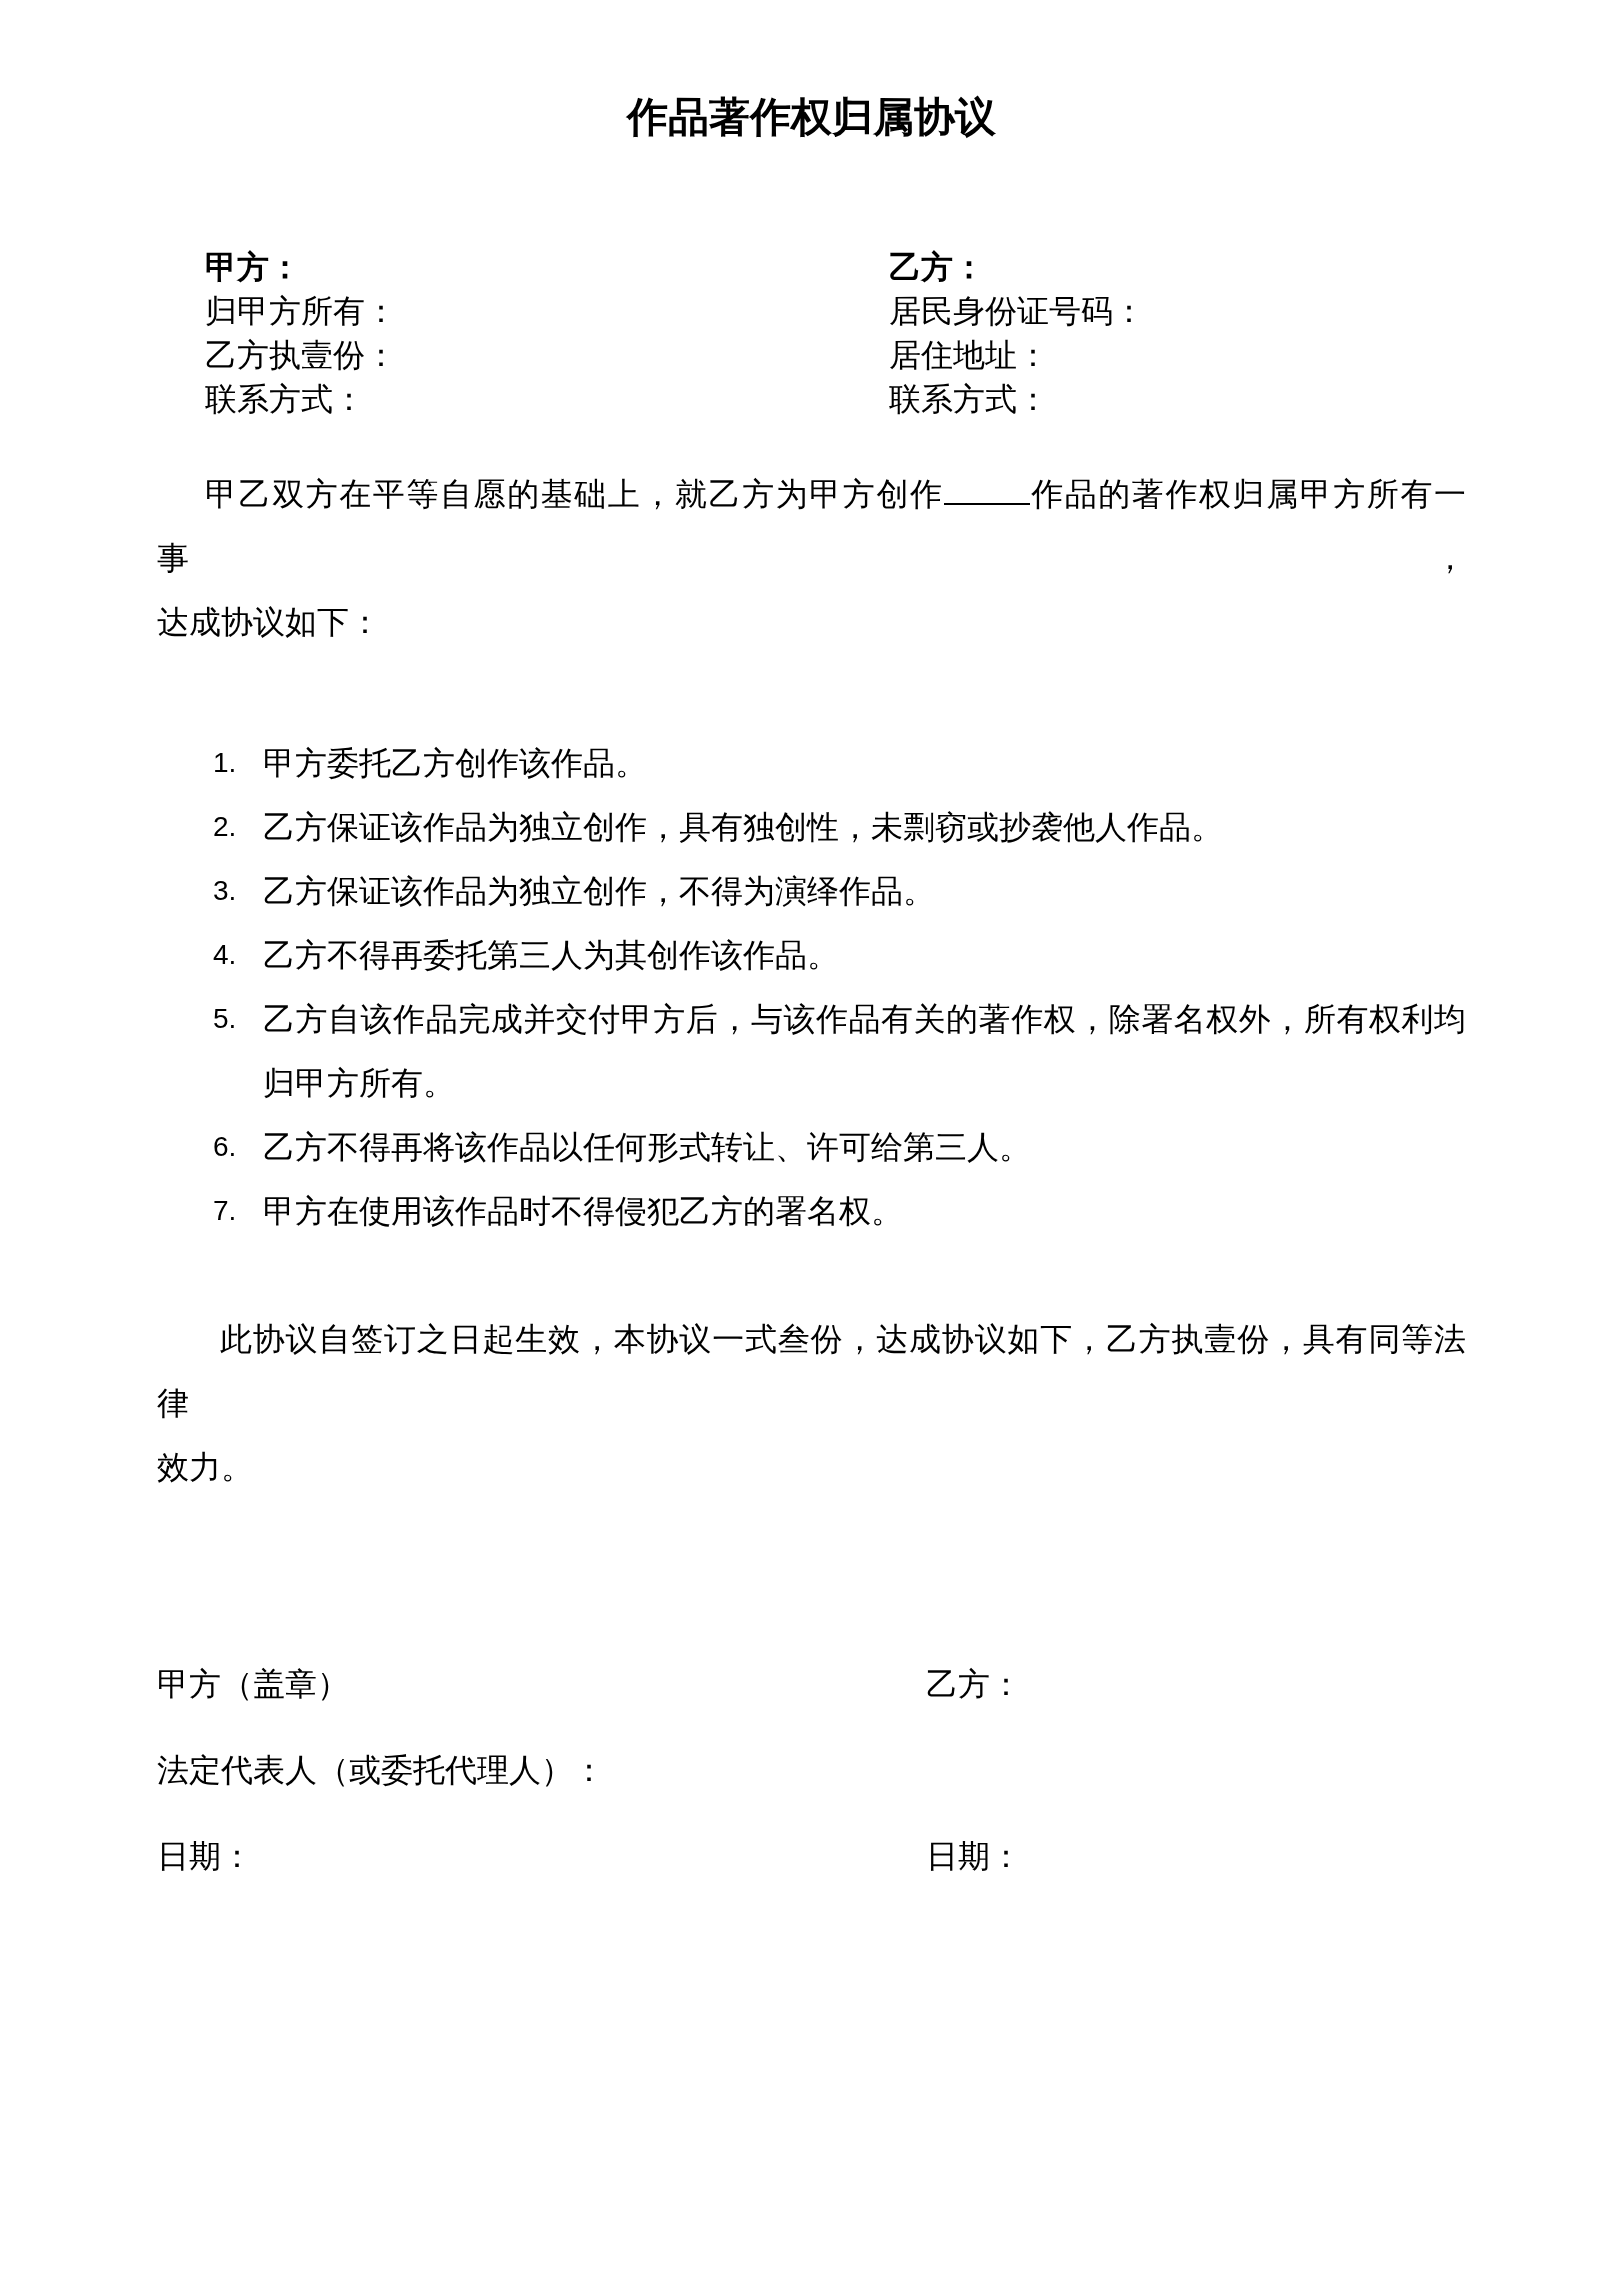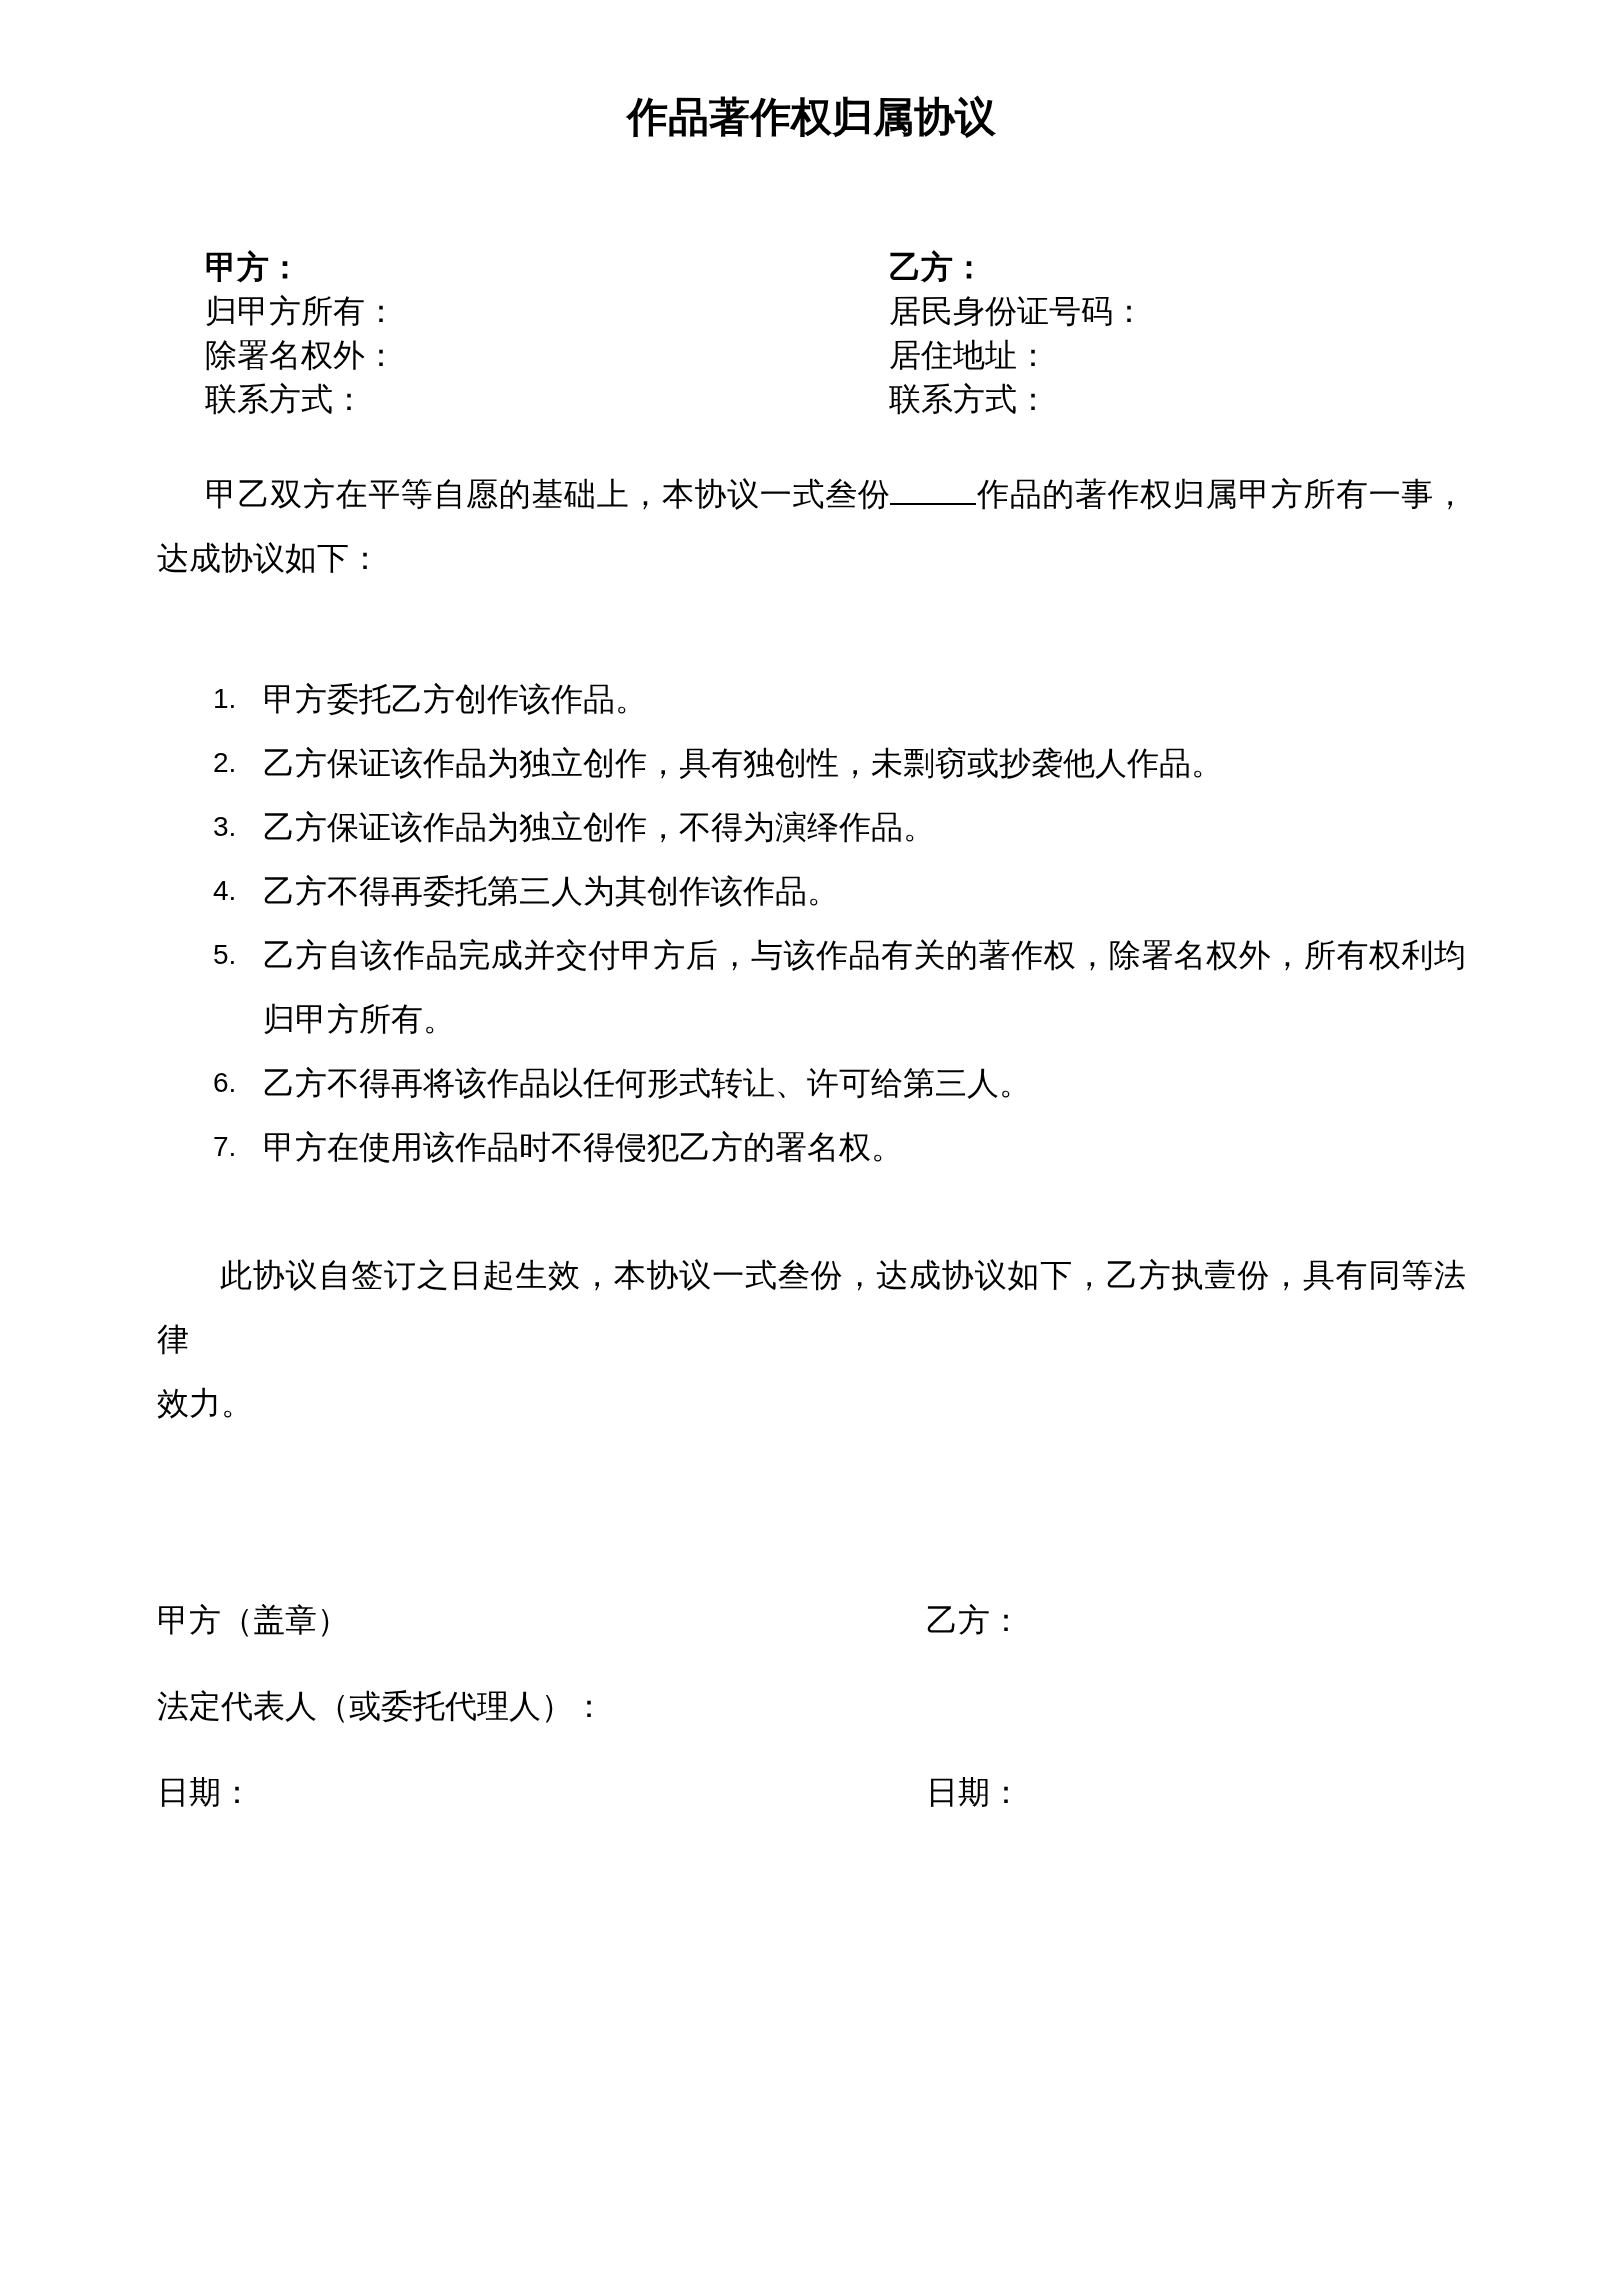--- a/index.html
+++ b/index.html
@@ -103,33 +103,33 @@
 <body>
 
 <div class="page">
 
   <h1 class="doc-title">作品著作权归属协议</h1>
 
   <div class="parties">
     <div class="party-col party-a">
       <div class="party-label">甲方：</div>
       <div class="party-field">归甲方所有：</div>
-      <div class="party-field">除署名权外：</div>
+      <div class="party-field">乙方执壹份：</div>
       <div class="party-field">联系方式：</div>
     </div>
     <div class="party-col party-b">
       <div class="party-label">乙方：</div>
       <div class="party-field">居民身份证号码：</div>
       <div class="party-field">居住地址：</div>
       <div class="party-field">联系方式：</div>
     </div>
   </div>
 
   <div class="intro">
-    <div class="intro-line1 justify-full"><span>甲乙双方在平等自愿的基础上，本协议一式叁份</span><span class="blank-line"></span><span>作品的著作权归属甲方所有一事，</span></div>
+    <div class="intro-line1 justify-full"><span>甲乙双方在平等自愿的基础上，就乙方为甲方创作</span><span class="blank-line"></span><span>作品的著作权归属甲方所有一事，</span></div>
     <div class="intro-line2">达成协议如下：</div>
   </div>
 
   <div class="clauses">
     <div class="clause">
       <span class="clause-num">1.</span>
       <div class="clause-text">
         <div class="clause-line">甲方委托乙方创作该作品。</div>
       </div>
     </div>

